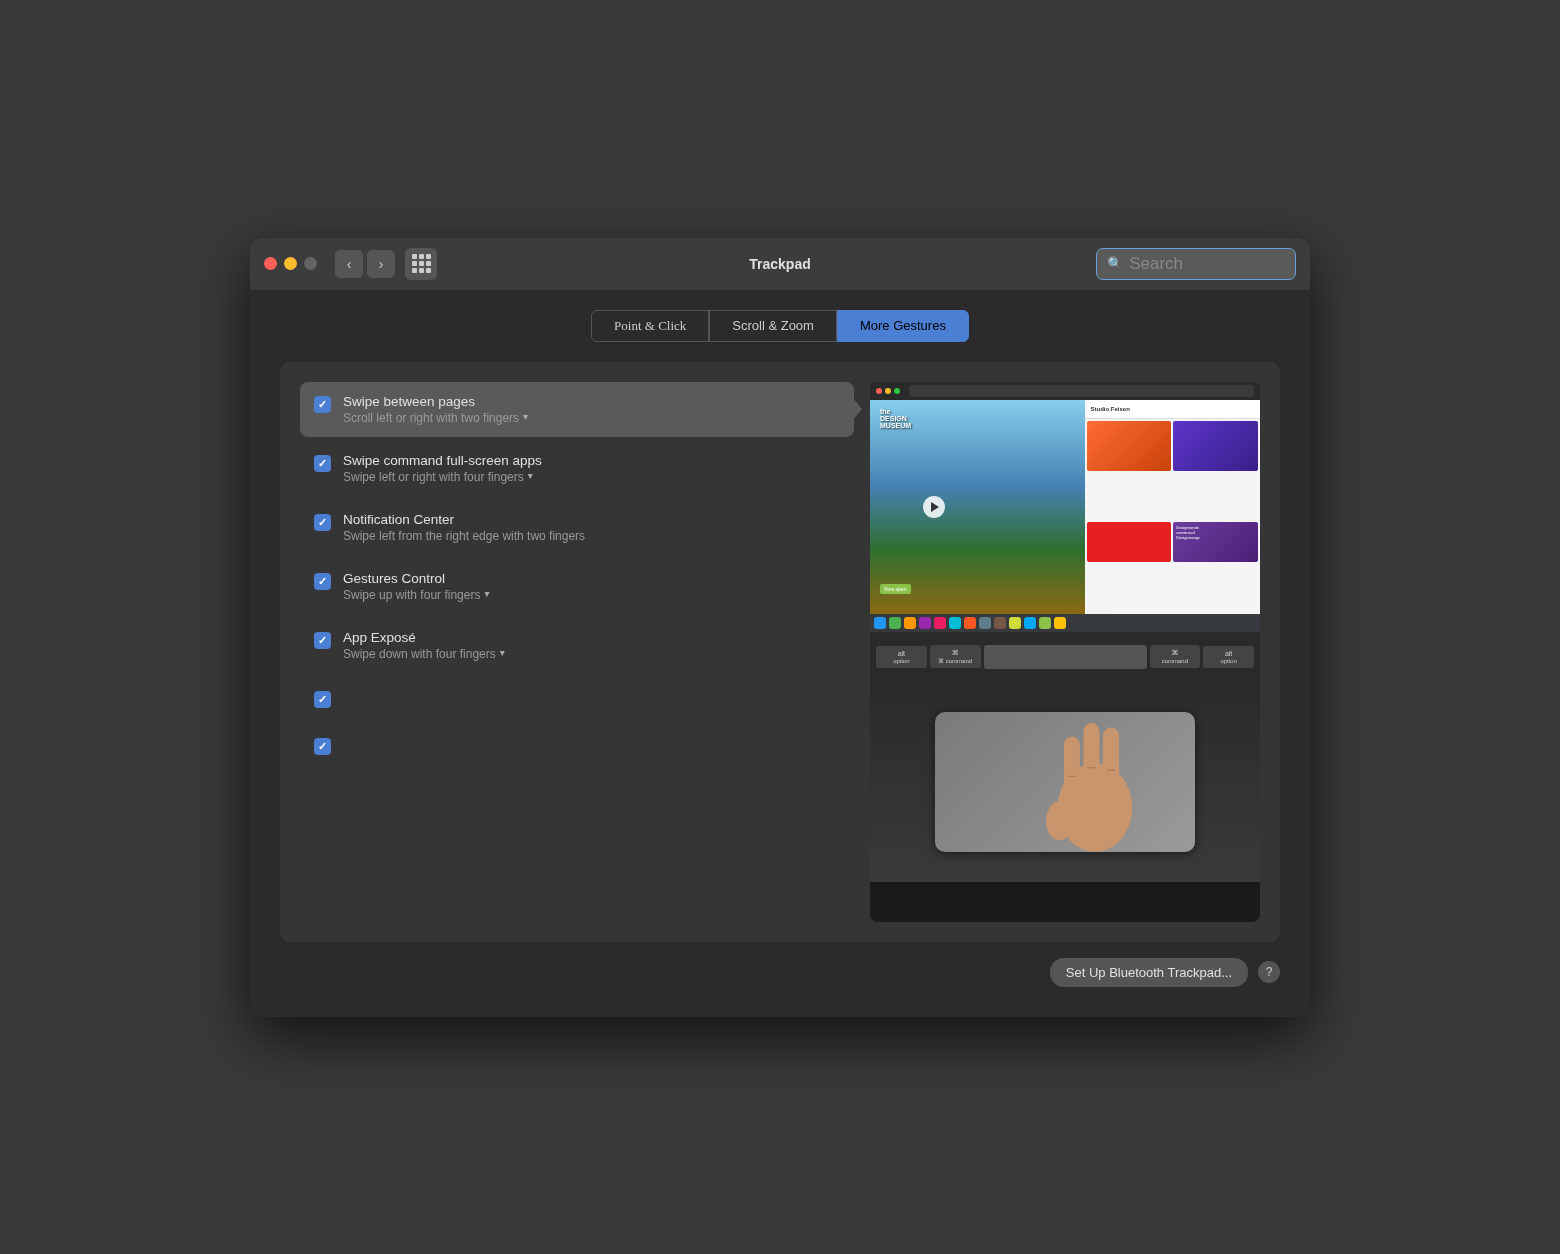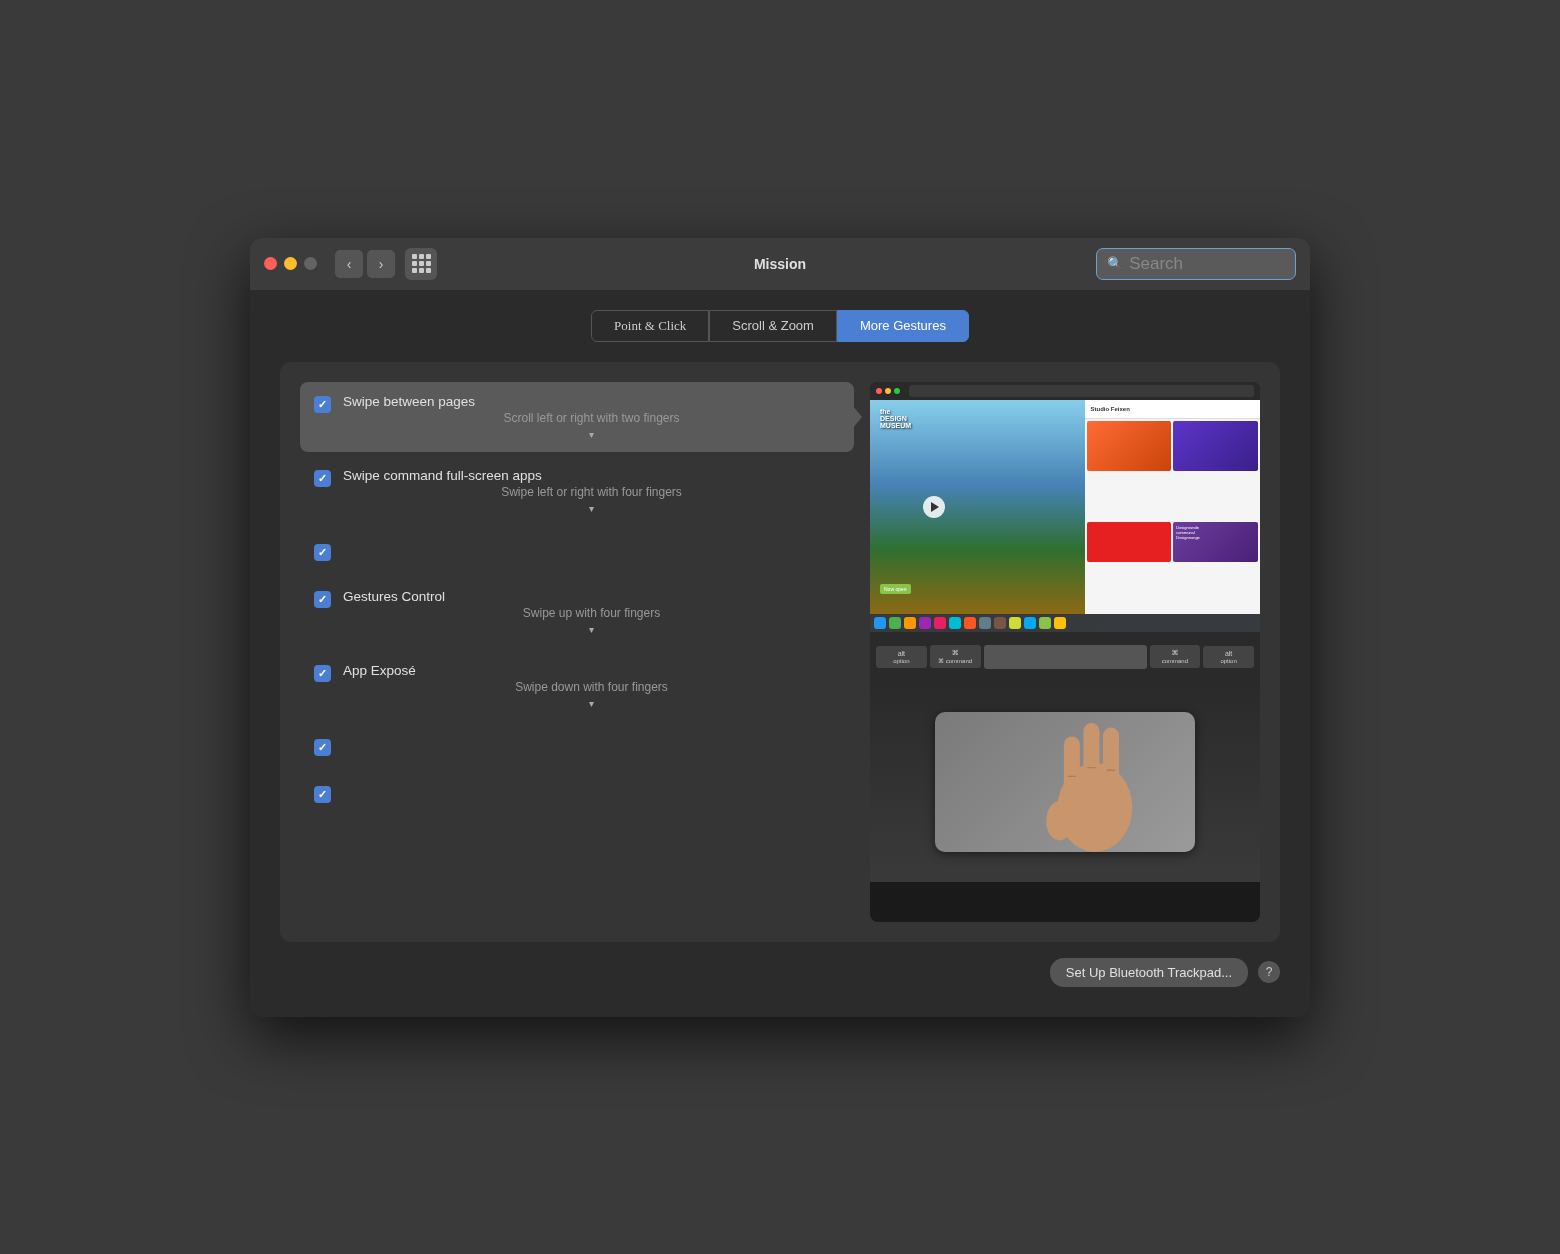--- a/index.html
+++ b/index.html
@@ -124,21 +124,21 @@
       font-size: 13px;
       border: 1px solid #555;
       cursor: pointer;
       color: #ccc;
       background: transparent;
     }
     .tab:first-child { border-radius: 6px 0 0 6px; font-family: Liberation Serif, serif; }
     .tab:last-child { border-radius: 0 6px 6px 0; }
     .tab.active {
       background: #4a7fd4;
-      color: #ffffff;
+      color: #000000;
       border-color: #4a7fd4;
     }
     .main-area {
       display: flex;
       gap: 16px;
       background: #353535;
       border-radius: 10px;
       padding: 20px;
       min-height: 580px;
     }
@@ -179,23 +179,22 @@
     .gesture-title {
       color: #e0e0e0;
       font-size: 13.5px;
       font-weight: 500;
       margin-bottom: 2px;
     }
     .gesture-subtitle {
       color: #999;
       font-size: 12px;
       display: flex;
-      align-items: center;
+      align-items: flex-start;
       gap: 4px;
-      flex-direction: column;
     }
     .dropdown-arrow {
       color: #aaa;
       font-size: 10px;
     }
     .preview-area {
       width: 390px;
       flex-shrink: 0;
       border-radius: 8px;
       overflow: hidden;
@@ -413,21 +412,21 @@
       <div class="grid-dot"></div>
       <div class="grid-dot"></div>
       <div class="grid-dot"></div>
       <div class="grid-dot"></div>
       <div class="grid-dot"></div>
       <div class="grid-dot"></div>
       <div class="grid-dot"></div>
       <div class="grid-dot"></div>
       <div class="grid-dot"></div>
     </button>
-    <span class="window-title">Mission</span>
+    <span class="window-title">Trackpad</span>
     <div class="search-box">
       <span class="search-icon-svg">🔍</span>
       <input class="search-input" type="text" placeholder="Search" style="">
     </div>
   </div>
 
   <div class="content">
 
     <div class="tabs">
       <button class="tab">Point &amp; Click</button>
@@ -462,20 +461,26 @@
             <div class="gesture-subtitle">
               <span>Swipe left or right with four fingers</span>
               <span class="dropdown-arrow">▾</span>
             </div>
           </div>
         </div>
 
         <div class="gesture-item">
           <div class="checkbox">
             <span class="checkmark">✓</span>
+          </div>
+          <div class="gesture-text">
+            <div class="gesture-title">Notification Center</div>
+            <div class="gesture-subtitle">
+              <span>Swipe left from the right edge with two fingers</span>
+            </div>
           </div>
         </div>
 
         <div class="gesture-item">
           <div class="checkbox">
             <span class="checkmark">✓</span>
           </div>
           <div class="gesture-text">
             <div class="gesture-title">Gestures Control</div>
             <div class="gesture-subtitle">

